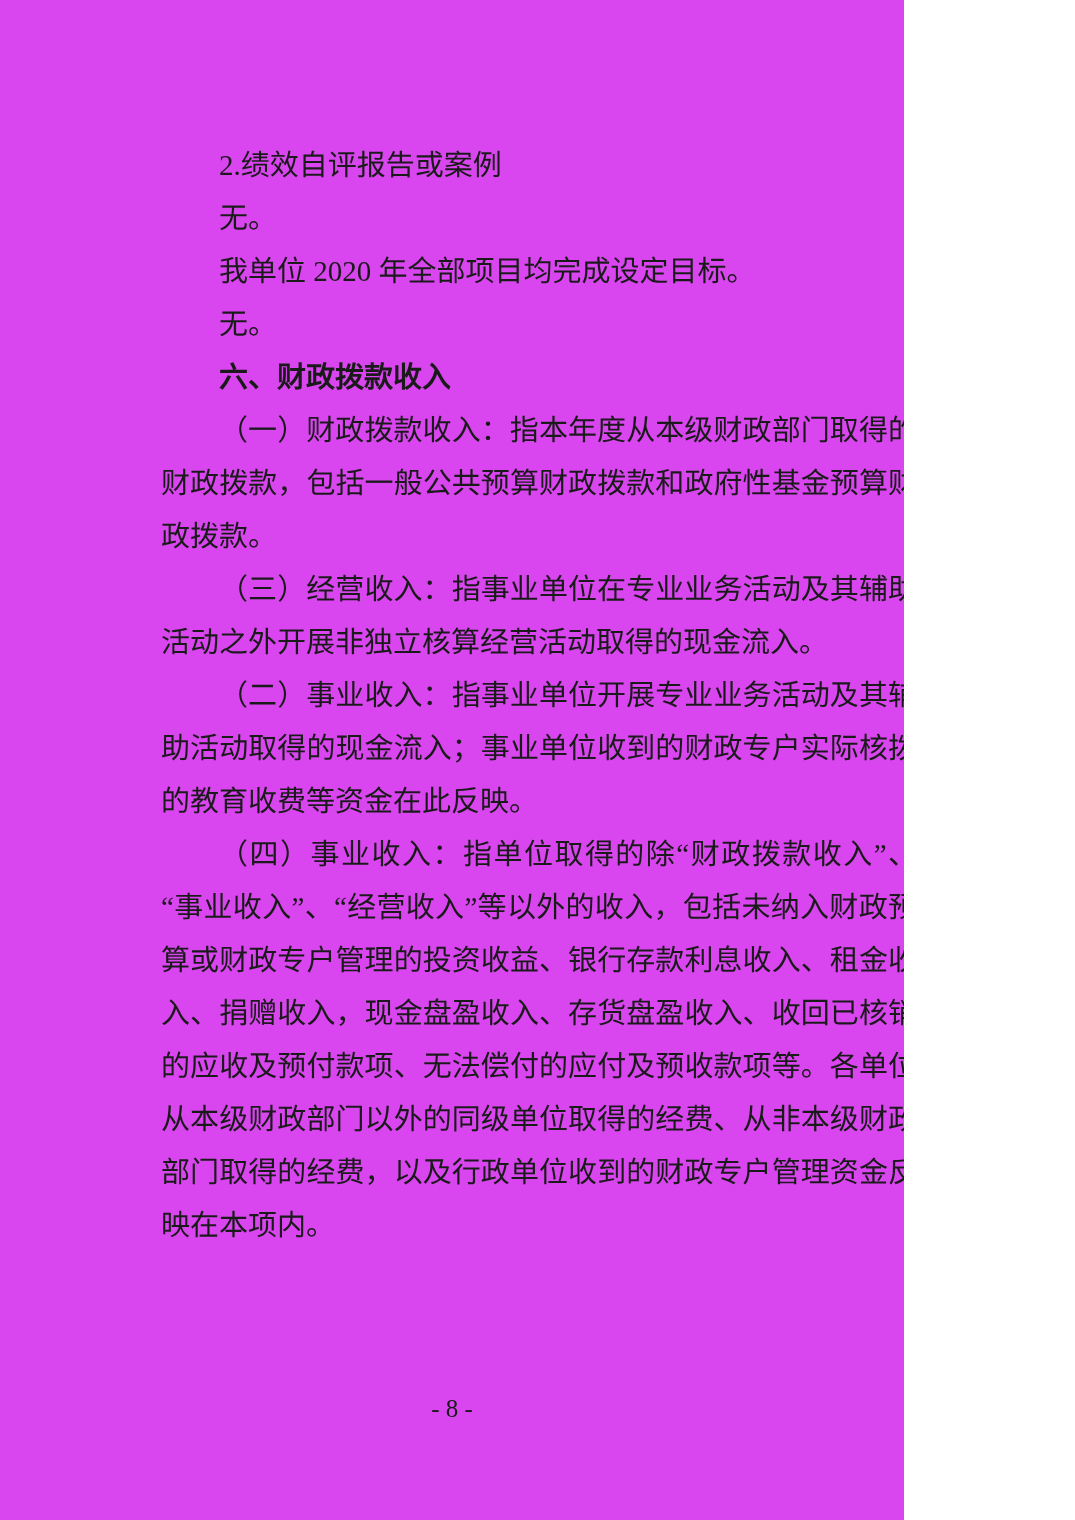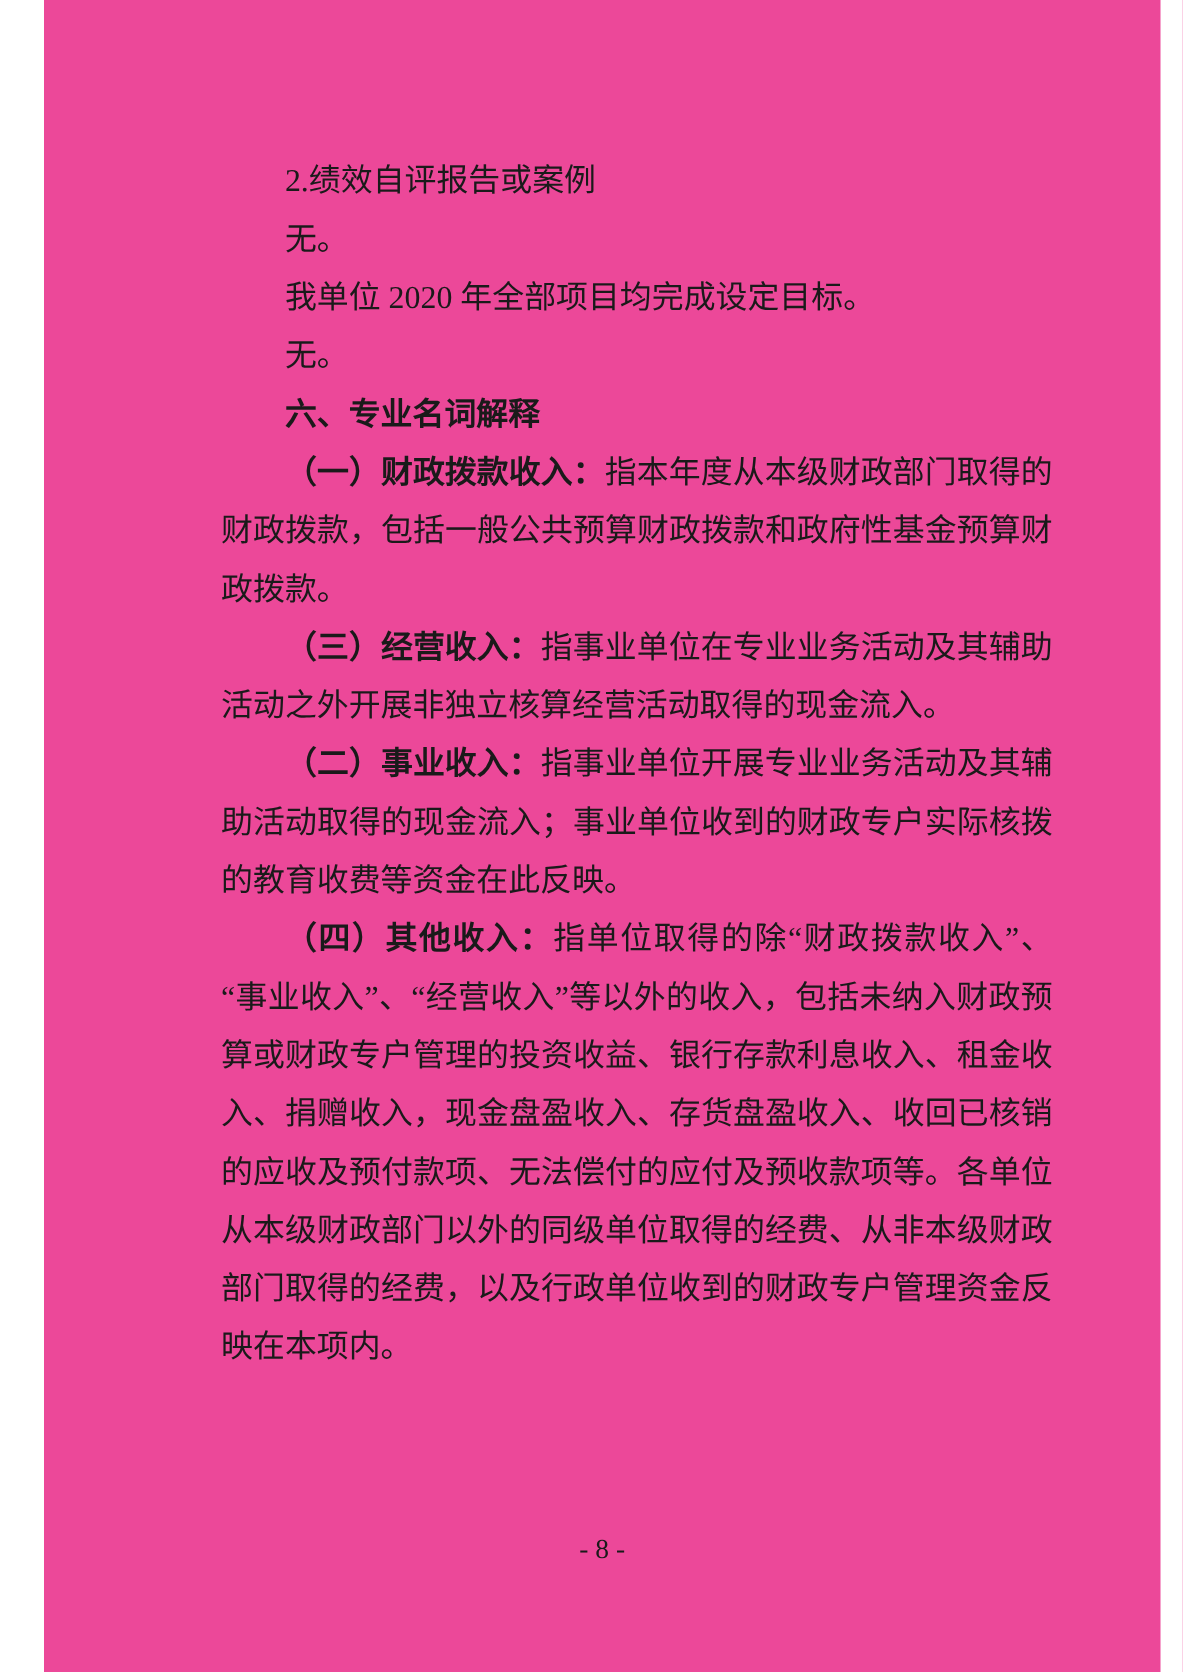--- a/index.html
+++ b/index.html
@@ -2,27 +2,26 @@
 <html lang="zh-CN"><head>
 <meta charset="utf-8">
 <style>
   html, body {
     margin: 0;
     padding: 0;
     background: #ffffff;
   }
   .page {
     position: relative;
-    width: 1015px;
+    width: 904px;
     height: 1520px;
-    background: #ec4899;
+    background: #d946ef;
     color: #1a1a1a;
     font-family: "Liberation Serif", "DejaVu Serif", serif;
     overflow: hidden;
-    margin-left: 40px;
   }
   .text-block {
     position: absolute;
     left: 161px;
     top: 139px;
     width: 756px;
   }
   .para {
     margin: 0;
     font-size: 29px;
@@ -35,21 +34,21 @@
     word-break: break-all;
   }
   .para.body-bold {
     font-weight: 700;
   }
   .para.heading {
     font-family: "Liberation Sans", "DejaVu Sans", sans-serif;
     font-weight: 700;
   }
   .para .lead {
-    font-weight: 700;
+    font-weight: 400;
   }
   .footer {
     position: absolute;
     left: 0;
     right: 0;
     top: 1394px;
     text-align: center;
     font-size: 25px;
     line-height: 30px;
     color: #1a1a1a;
@@ -58,20 +57,20 @@
 </style>
 </head>
 <body>
 
 <div class="page">
   <div class="text-block">
       <p class="para body">2.绩效自评报告或案例</p>
       <p class="para body">无。</p>
       <p class="para body">我单位 2020 年全部项目均完成设定目标。</p>
       <p class="para body">无。</p>
-      <p class="para heading">六、专业名词解释</p>
+      <p class="para heading">六、财政拨款收入</p>
       <p class="para term"><span class="lead">（一）财政拨款收入：</span>指本年度从本级财政部门取得的财政拨款，包括一般公共预算财政拨款和政府性基金预算财政拨款。</p>
       <p class="para term"><span class="lead">（三）经营收入：</span>指事业单位在专业业务活动及其辅助活动之外开展非独立核算经营活动取得的现金流入。</p>
       <p class="para term"><span class="lead">（二）事业收入：</span>指事业单位开展专业业务活动及其辅助活动取得的现金流入；事业单位收到的财政专户实际核拨的教育收费等资金在此反映。</p>
-      <p class="para term"><span class="lead">（四）其他收入：</span>指单位取得的除“财政拨款收入”、“事业收入”、“经营收入”等以外的收入，包括未纳入财政预算或财政专户管理的投资收益、银行存款利息收入、租金收入、捐赠收入，现金盘盈收入、存货盘盈收入、收回已核销的应收及预付款项、无法偿付的应付及预收款项等。各单位从本级财政部门以外的同级单位取得的经费、从非本级财政部门取得的经费，以及行政单位收到的财政专户管理资金反映在本项内。</p>
+      <p class="para term"><span class="lead">（四）事业收入：</span>指单位取得的除“财政拨款收入”、“事业收入”、“经营收入”等以外的收入，包括未纳入财政预算或财政专户管理的投资收益、银行存款利息收入、租金收入、捐赠收入，现金盘盈收入、存货盘盈收入、收回已核销的应收及预付款项、无法偿付的应付及预收款项等。各单位从本级财政部门以外的同级单位取得的经费、从非本级财政部门取得的经费，以及行政单位收到的财政专户管理资金反映在本项内。</p>
     </div>
   <div class="footer">- 8 -</div>
 </div>
 
 </body></html>

